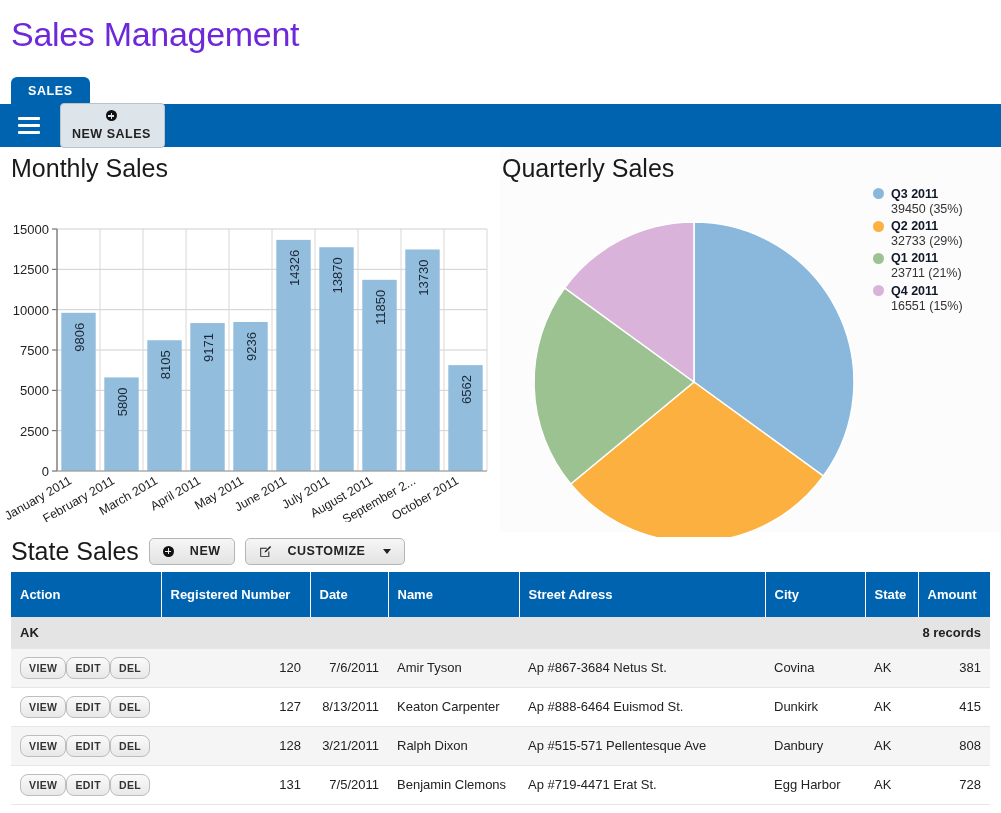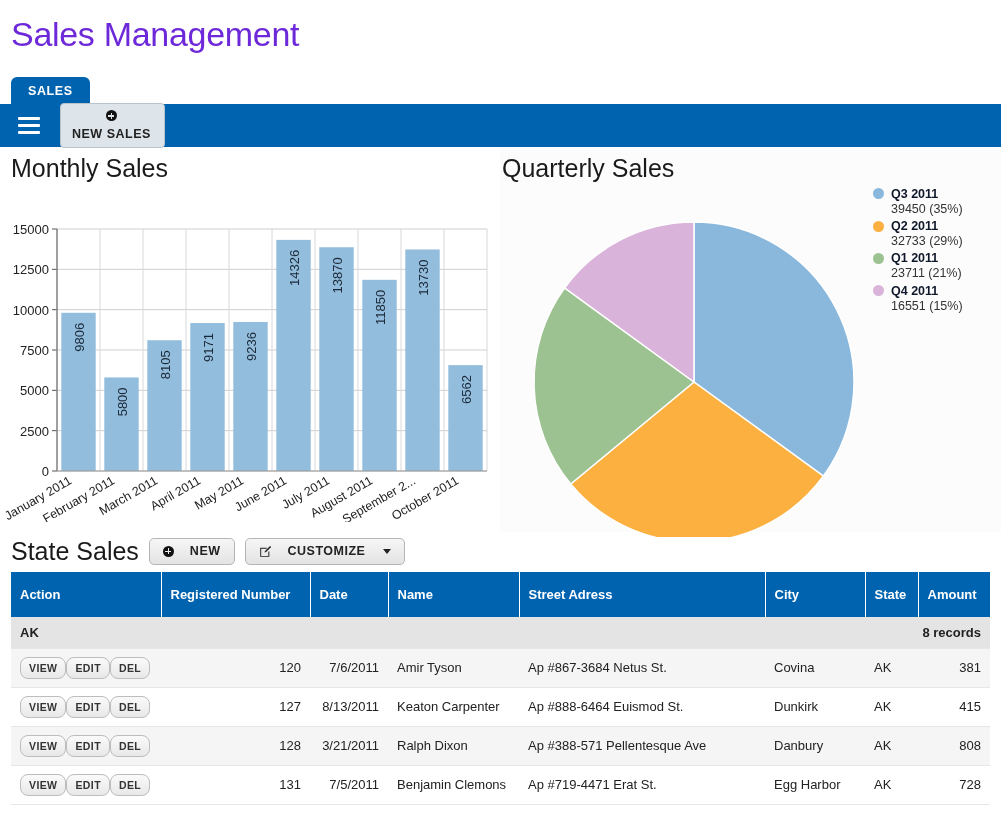--- a/index.html
+++ b/index.html
@@ -435,21 +435,21 @@
         <td>Ap #888-6464 Euismod St.</td>
         <td>Dunkirk</td>
         <td>AK</td>
         <td class="num">415</td>
       </tr>
       <tr class="alt">
         <td class="act"><button class="mini-btn">VIEW</button><button class="mini-btn">EDIT</button><button class="mini-btn">DEL</button></td>
         <td class="num">128</td>
         <td class="num">3/21/2011</td>
         <td>Ralph Dixon</td>
-        <td>Ap #388-571 Pellentesque Ave</td>
+        <td>Ap #515-571 Pellentesque Ave</td>
         <td>Danbury</td>
         <td>AK</td>
         <td class="num">808</td>
       </tr>
       <tr>
         <td class="act"><button class="mini-btn">VIEW</button><button class="mini-btn">EDIT</button><button class="mini-btn">DEL</button></td>
         <td class="num">131</td>
         <td class="num">7/5/2011</td>
         <td>Benjamin Clemons</td>
         <td>Ap #719-4471 Erat St.</td>

